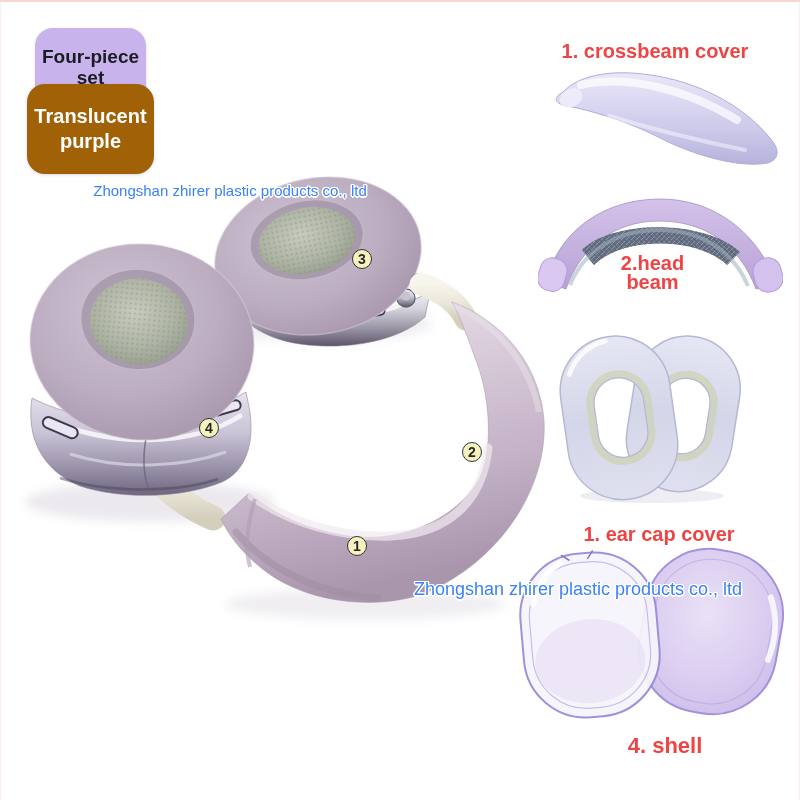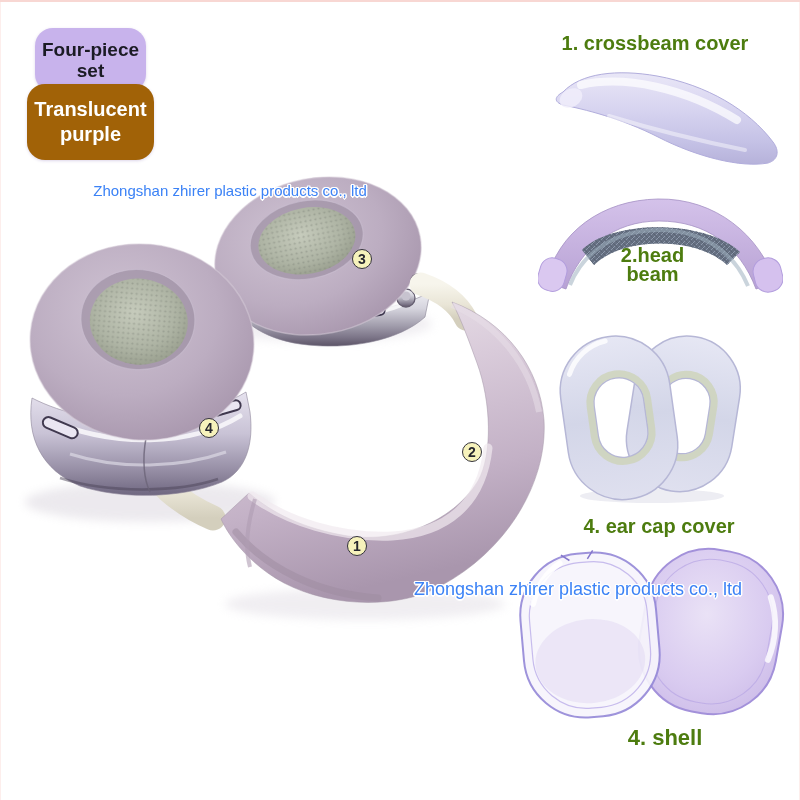--- a/index.html
+++ b/index.html
@@ -5,27 +5,27 @@
   html,body{margin:0;padding:0;background:#fff;}
   .canvas{
     position:relative;width:800px;height:800px;overflow:hidden;
     background:#ffffff;
     border-top:2px solid #f8d7d3;
     box-shadow:inset -1px -1px 0 #fdeeec, inset 1px 0 0 #fdeeec;
     font-family:"Liberation Sans", sans-serif;
   }
   .badge{
     position:absolute;display:flex;align-items:center;justify-content:center;
-    text-align:center;font-weight:bold;border-radius:18px;padding:10px 4px;
+    text-align:center;font-weight:bold;border-radius:18px;padding:17px 4px;
     box-shadow:0 1px 3px rgba(120,90,170,.25);
   }
   .badge1{left:35px;top:26px;width:103px;height:44px;background:#c8b3ec;color:#1b1b24;font-size:19px;line-height:21px;}
   .badge2{left:27px;top:82px;width:119px;height:56px;background:#a16207;color:#ffffff;font-size:20px;line-height:25px;}
   .part-label{
-    position:absolute;text-align:center;color:#4d7c0f;font-weight:bold;letter-spacing:0;
+    position:absolute;text-align:center;color:#ef4444;font-weight:bold;letter-spacing:0;margin-top:8px;
   }
   .lbl1{left:545px;top:30px;width:220px;font-size:20px;}
   .lbl2{left:585px;top:244px;width:135px;font-size:20px;line-height:19px;}
   .lbl3{left:553px;top:513px;width:212px;font-size:20px;}
   .lbl4{left:565px;top:723px;width:200px;font-size:22px;}
   .watermark{
     position:absolute;text-align:center;font-weight:normal;color:#3b82f6;white-space:nowrap;
     text-shadow:-1px -1px 0 #fff,1px -1px 0 #fff,-1px 1px 0 #fff,1px 1px 0 #fff,
                  0 -1.5px 0 #fff,0 1.5px 0 #fff,-1.5px 0 0 #fff,1.5px 0 0 #fff;
   }
@@ -228,21 +228,21 @@
   <div class="badge badge1">Four-piece set</div>
   <div class="badge badge2">Translucent purple</div>
 
   <div class="part-label lbl1">1. crossbeam cover</div>
 
   <div class="part-label lbl2">
     <div>2.head</div>
     <div>beam</div>
   </div>
 
-  <div class="part-label lbl3">4. ear cap cover</div>
+  <div class="part-label lbl3">1. ear cap cover</div>
 
   <div class="part-label lbl4">4. shell</div>
 
   <div class="watermark wm1">Zhongshan zhirer plastic products co., ltd</div>
   <div class="watermark wm2">Zhongshan zhirer plastic products co., ltd</div>
 
   <div class="marker" style="left:347px;top:534px;">1</div>
   <div class="marker" style="left:462px;top:440px;">2</div>
   <div class="marker" style="left:352px;top:247px;">3</div>
   <div class="marker" style="left:199px;top:416px;">4</div>

